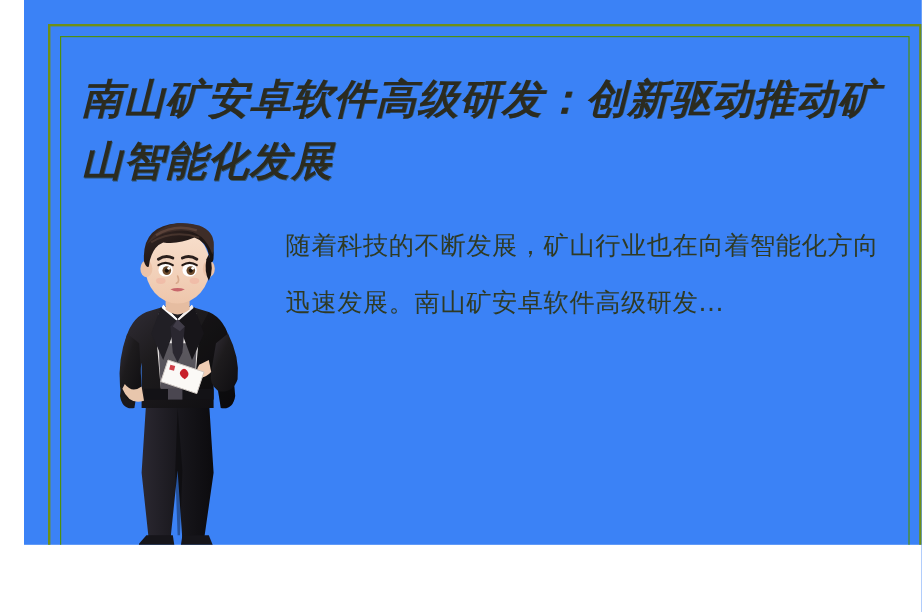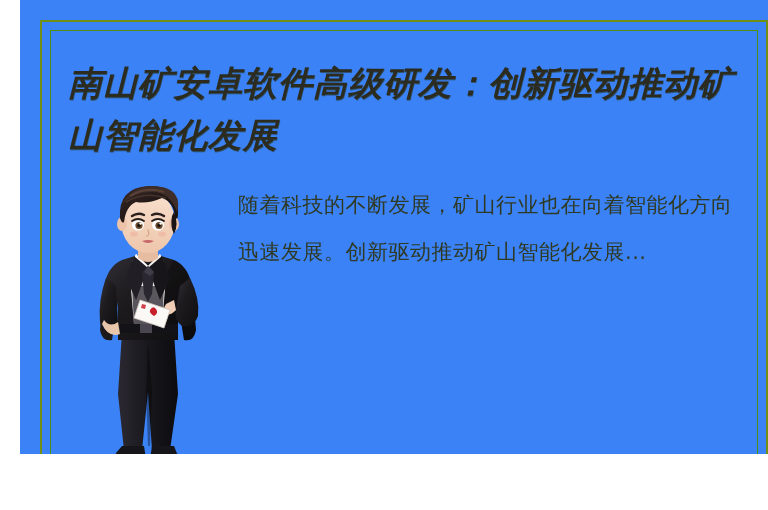--- a/index.html
+++ b/index.html
@@ -86,21 +86,21 @@
 </head>
 <body>
 
 <div id="card">
 
   <div class="frame-outer"></div>
   <div class="frame-inner"></div>
 
   <div id="title">南山矿安卓软件高级研发：创新驱动推动矿山智能化发展</div>
 
-  <div id="summary">随着科技的不断发展，矿山行业也在向着智能化方向迅速发展。创新驱动推动矿山智能化发展...</div>
+  <div id="summary">随着科技的不断发展，矿山行业也在向着智能化方向迅速发展。南山矿安卓软件高级研发...</div>
 
   <div id="figure">
     <svg viewBox="0 0 140 292" xmlns="http://www.w3.org/2000/svg">
       <defs>
         <linearGradient id="gHair" x1="0" y1="0" x2="1" y2="1">
           <stop offset="0%" stop-color="#3b2a26"></stop>
           <stop offset="45%" stop-color="#241a18"></stop>
           <stop offset="100%" stop-color="#15100f"></stop>
         </linearGradient>
         <linearGradient id="gSkin" x1="0" y1="0" x2="0" y2="1">

